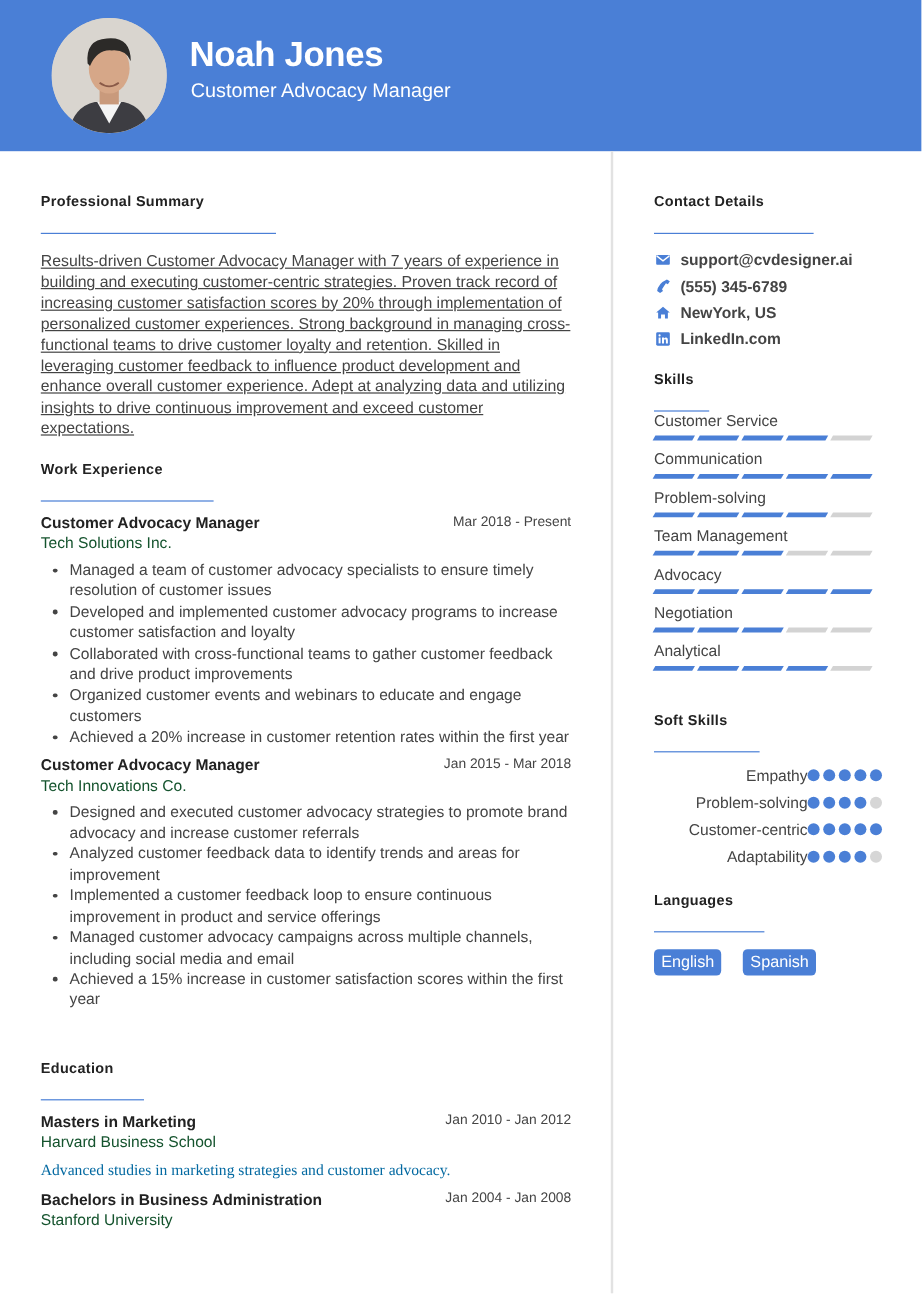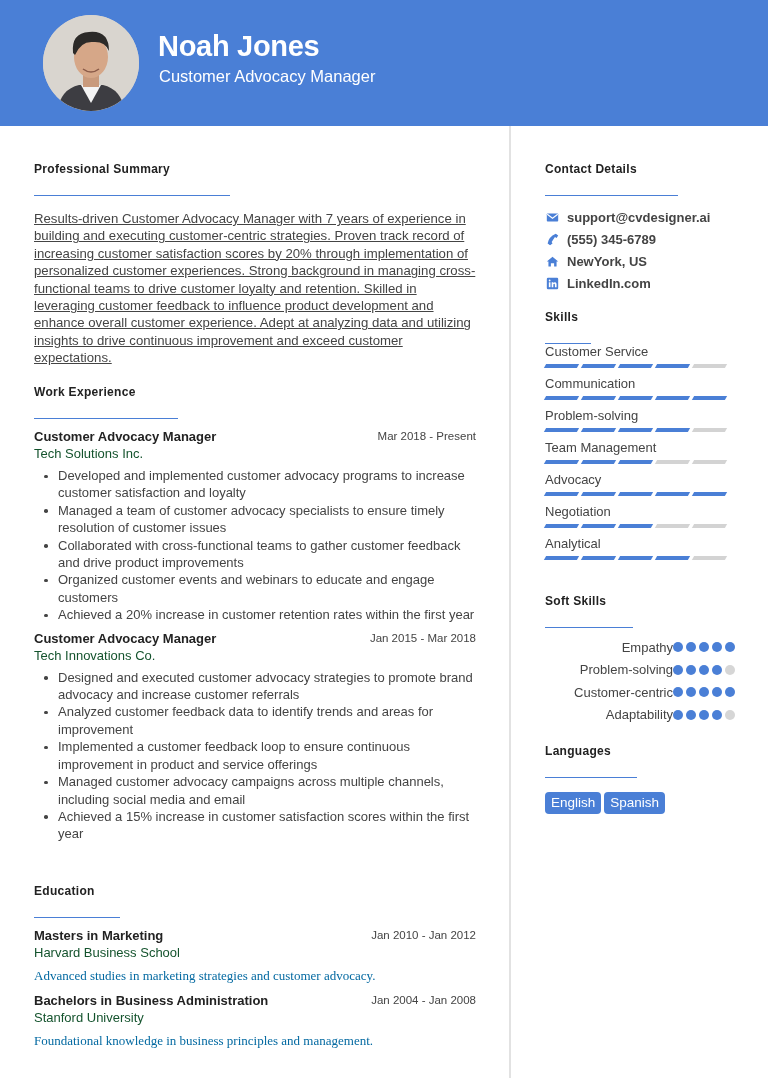--- a/index.html
+++ b/index.html
@@ -62,21 +62,21 @@
     .skill-name { font-size: 13px; color: #444; }
     .skill-bar { display: flex; gap: 4px; margin-top: 5px; margin-bottom: 8px; }
     .skill-bar span { width: 33px; height: 4px; transform: skewX(-30deg); background: #d3d3d3; }
     .skill-bar span.on { background: #4a7fd6; }
 
     .soft-row { display: flex; justify-content: flex-end; align-items: center; height: 22.5px; font-size: 13px; color: #444; }
     .dots { display: flex; gap: 3px; }
     .dots span { width: 10px; height: 10px; border-radius: 50%; background: #d6d6d6; }
     .dots span.on { background: #4a7fd6; }
 
-    .lang-row { display: flex; gap: 3px; margin-top: 14px; }
+    .lang-row { display: flex; gap: 18px; margin-top: 14px; }
     .lang {
       background: #4a7fd6; color: #fff; font-size: 13.5px; padding: 3px 6px 4px 6px; border-radius: 4px;
     }
   </style>
 </head>
 <body>
 
 <div class="header">
   <div class="avatar">
     <svg viewBox="0 0 96 96">
@@ -102,22 +102,22 @@
   </div>
 
   <div style="position:absolute; top:256px; width:442px;">
     <div class="sec-title" style="width:144px;">Work Experience</div>
 
     <div class="job" style="margin-top:10px;">
       <div class="job-title">Customer Advocacy Manager</div>
       <div class="job-date">Mar 2018 - Present</div>
       <div class="job-company">Tech Solutions Inc.</div>
       <ul class="bullets">
+        <li>Managed a team of customer advocacy specialists to ensure timely resolution of customer issues</li>
         <li>Developed and implemented customer advocacy programs to increase customer satisfaction and loyalty</li>
-        <li>Managed a team of customer advocacy specialists to ensure timely resolution of customer issues</li>
         <li>Collaborated with cross-functional teams to gather customer feedback and drive product improvements</li>
         <li>Organized customer events and webinars to educate and engage customers</li>
         <li>Achieved a 20% increase in customer retention rates within the first year</li>
       </ul>
     </div>
 
     <div class="job" style="margin-top:7px;">
       <div class="job-title">Customer Advocacy Manager</div>
       <div class="job-date">Jan 2015 - Mar 2018</div>
       <div class="job-company">Tech Innovations Co.</div>
@@ -138,21 +138,20 @@
       <div class="job-title">Masters in Marketing</div>
       <div class="job-date">Jan 2010 - Jan 2012</div>
       <div class="job-company">Harvard Business School</div>
       <div class="edu-desc">Advanced studies in marketing strategies and customer advocacy.</div>
     </div>
 
     <div class="job" style="margin-top:9px;">
       <div class="job-title">Bachelors in Business Administration</div>
       <div class="job-date">Jan 2004 - Jan 2008</div>
       <div class="job-company">Stanford University</div>
-      <div class="edu-desc">Foundational knowledge in business principles and management.</div>
     </div>
   </div>
 </div>
 
 <div class="side">
   <div style="position:absolute; top:33px; width:190px;">
     <div class="sec-title" style="width:133px;">Contact Details</div>
     <div style="margin-top:10px;font-weight:bold;">
       <div class="contact-row">
         <span class="ic">

